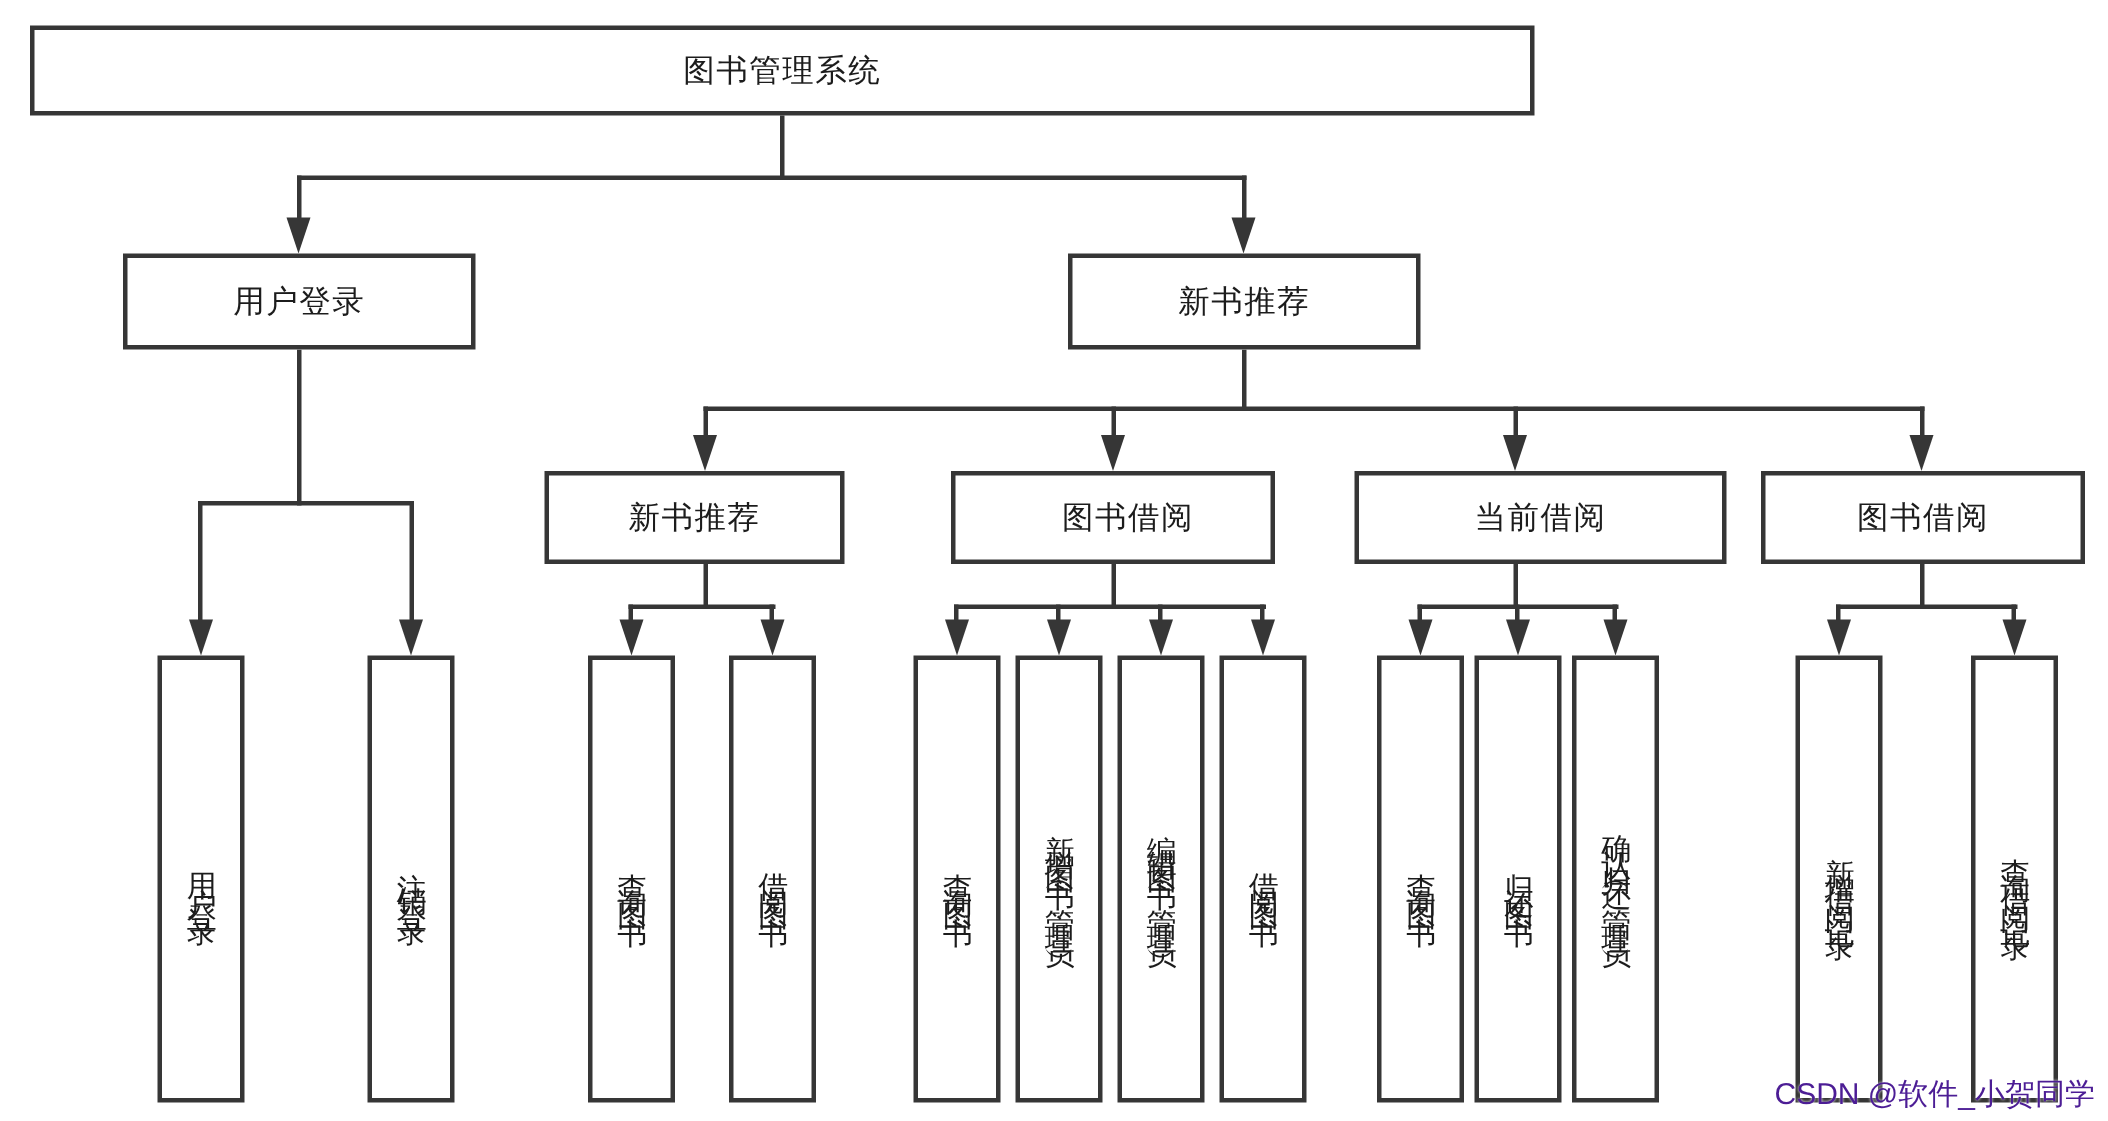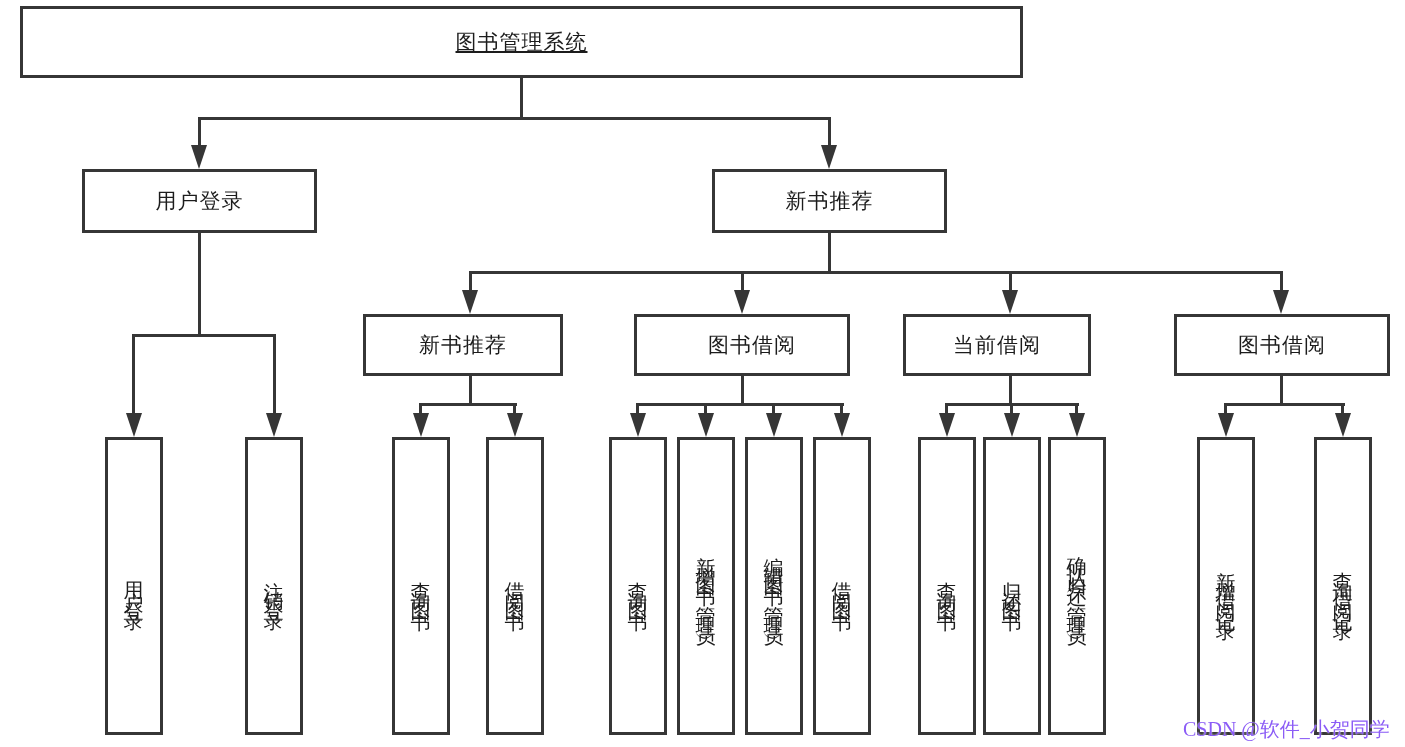--- a/index.html
+++ b/index.html
@@ -51,33 +51,32 @@
     border-left: 8px solid transparent;
     border-right: 8px solid transparent;
     border-top: 24px solid #363636;
     z-index: 1;
   }
   .watermark {
     position: absolute;
     left: 1183px;
     top: 716px;
     font-size: 20px;
-    color: #8b5cf6;
+    color: #4c1d95;
     white-space: nowrap;
     z-index: 5;
     text-shadow: 0 0 2px #ffffff;
-    font-family: Liberation Serif, serif;
   }
 </style>
 </head>
 <body>
 
 <div class="canvas">
 
-  <div class="box" style="left:20px; top:6px; width:1003px; height:72px;text-decoration:underline;">
+  <div class="box" style="left:20px; top:17px; width:1003px; height:60px;">
     <span>图书管理系统</span>
   </div>
 
   <div class="vline" style="left:520px; top:69px; height:51px;"></div>
   <div class="hline" style="left:198px; top:117px; width:633px;"></div>
   <div class="vline" style="left:198px; top:117px; height:30px;"></div>
   <div class="arrow" style="left:191px; top:145px;"></div>
   <div class="vline" style="left:828px; top:117px; height:30px;"></div>
   <div class="arrow" style="left:821px; top:145px;"></div>
 
@@ -105,21 +104,21 @@
   <div class="arrow" style="left:1002px; top:290px;"></div>
   <div class="vline" style="left:1280px; top:271px; height:22px;"></div>
   <div class="arrow" style="left:1273px; top:290px;"></div>
 
   <div class="box" style="left:363px; top:314px; width:200px; height:62px;">
     <span>新书推荐</span>
   </div>
   <div class="box" style="left:634px; top:314px; width:216px; height:62px;padding-left:20px;">
     <span>图书借阅</span>
   </div>
-  <div class="box" style="left:903px; top:314px; width:188px; height:62px;">
+  <div class="box" style="left:903px; top:314px; width:248px; height:62px;">
     <span>当前借阅</span>
   </div>
   <div class="box" style="left:1174px; top:314px; width:216px; height:62px;">
     <span>图书借阅</span>
   </div>
 
   <div class="vline" style="left:469px; top:376px; height:30px;"></div>
   <div class="hline" style="left:419px; top:403px; width:98px;"></div>
   <div class="vline" style="left:419px; top:403px; height:14px;"></div>
   <div class="arrow" style="left:413px; top:413px;"></div>

